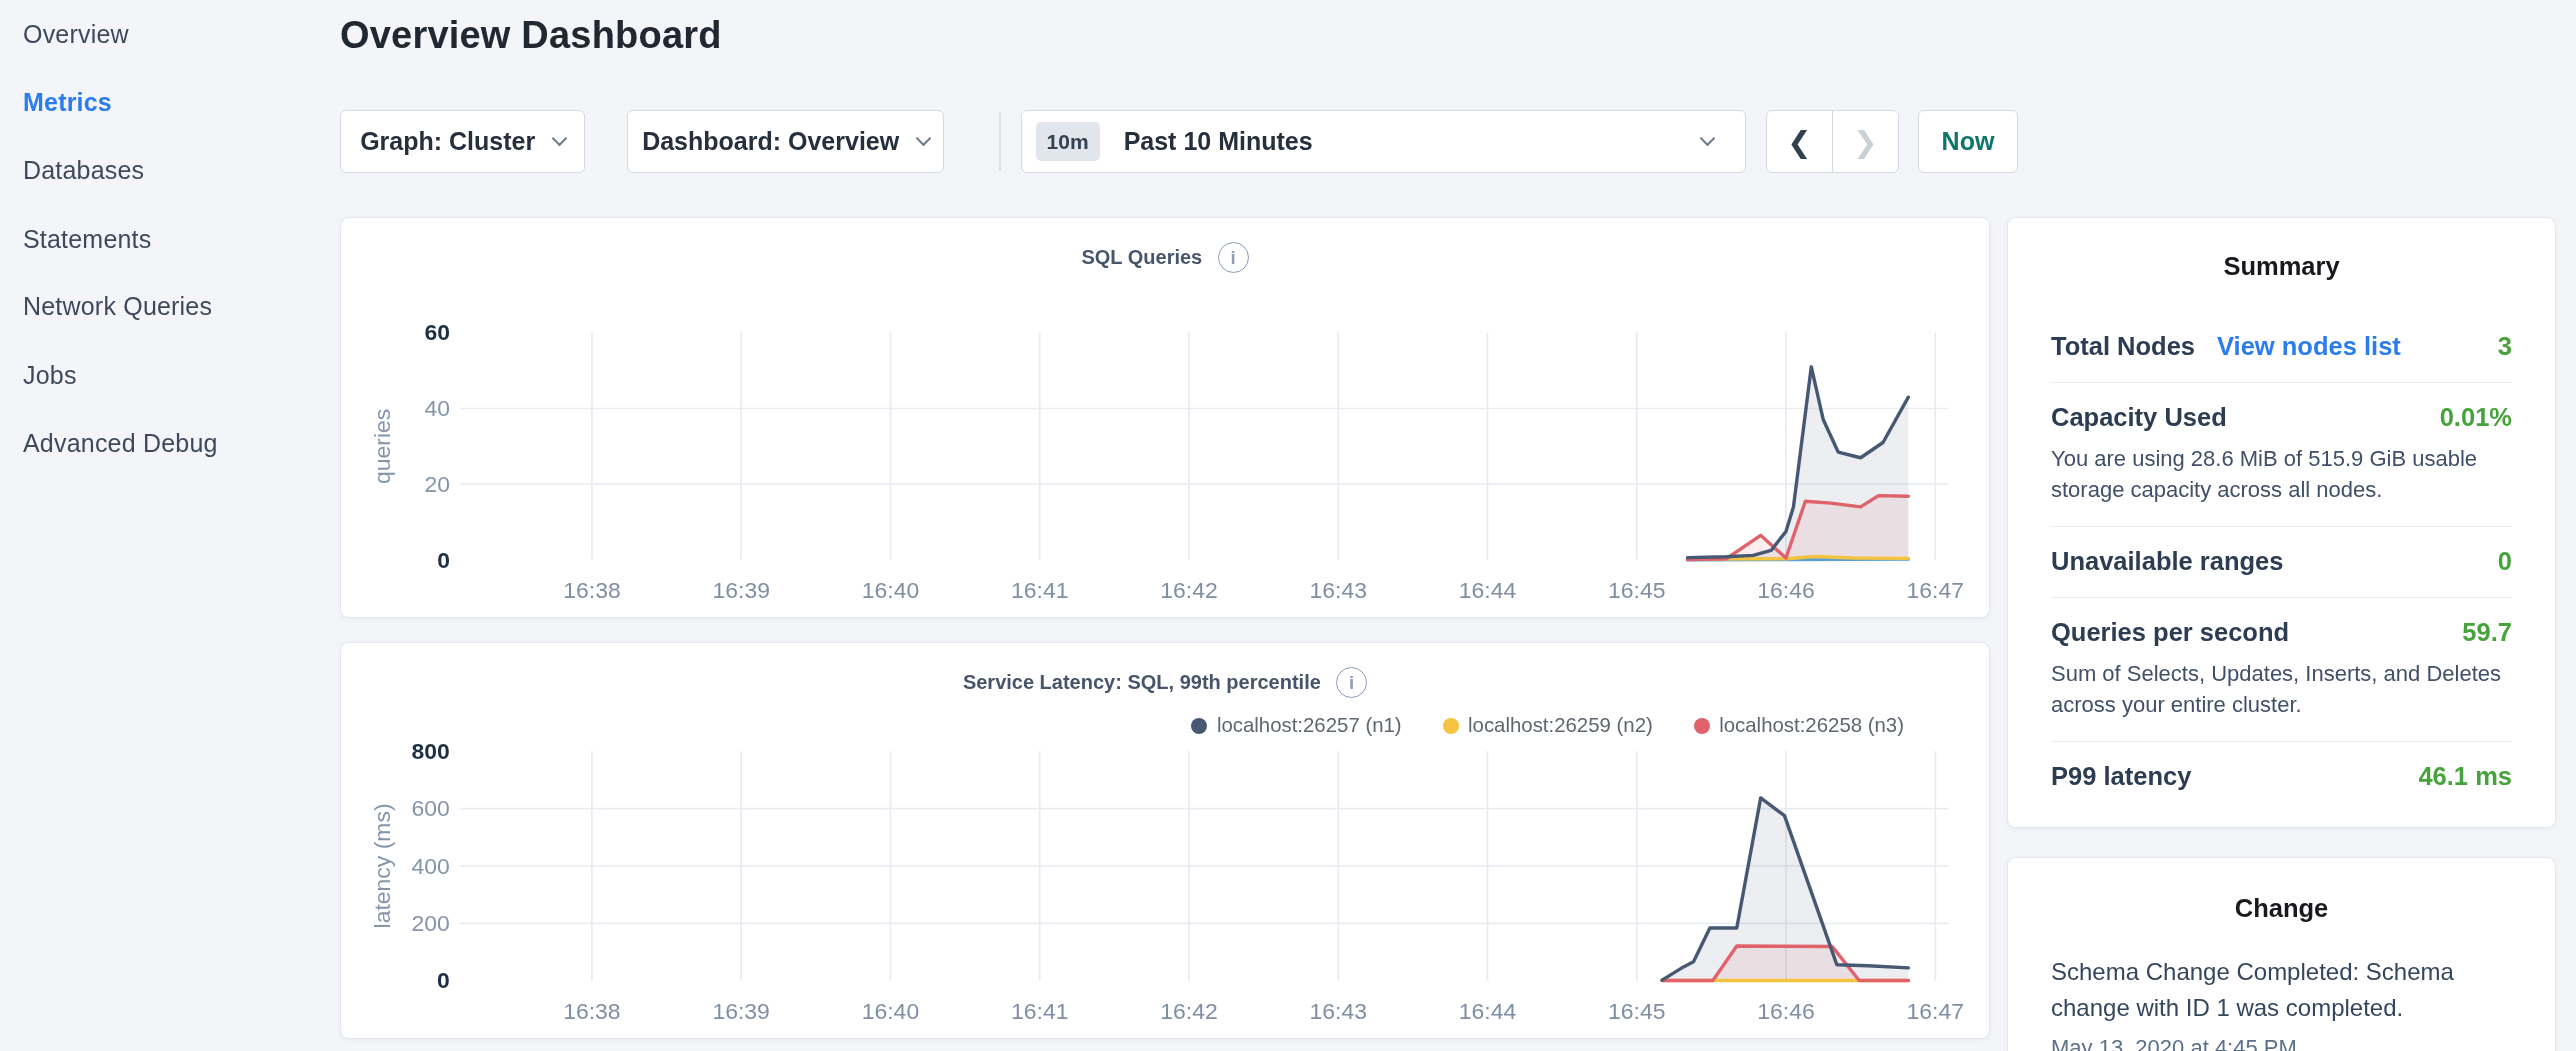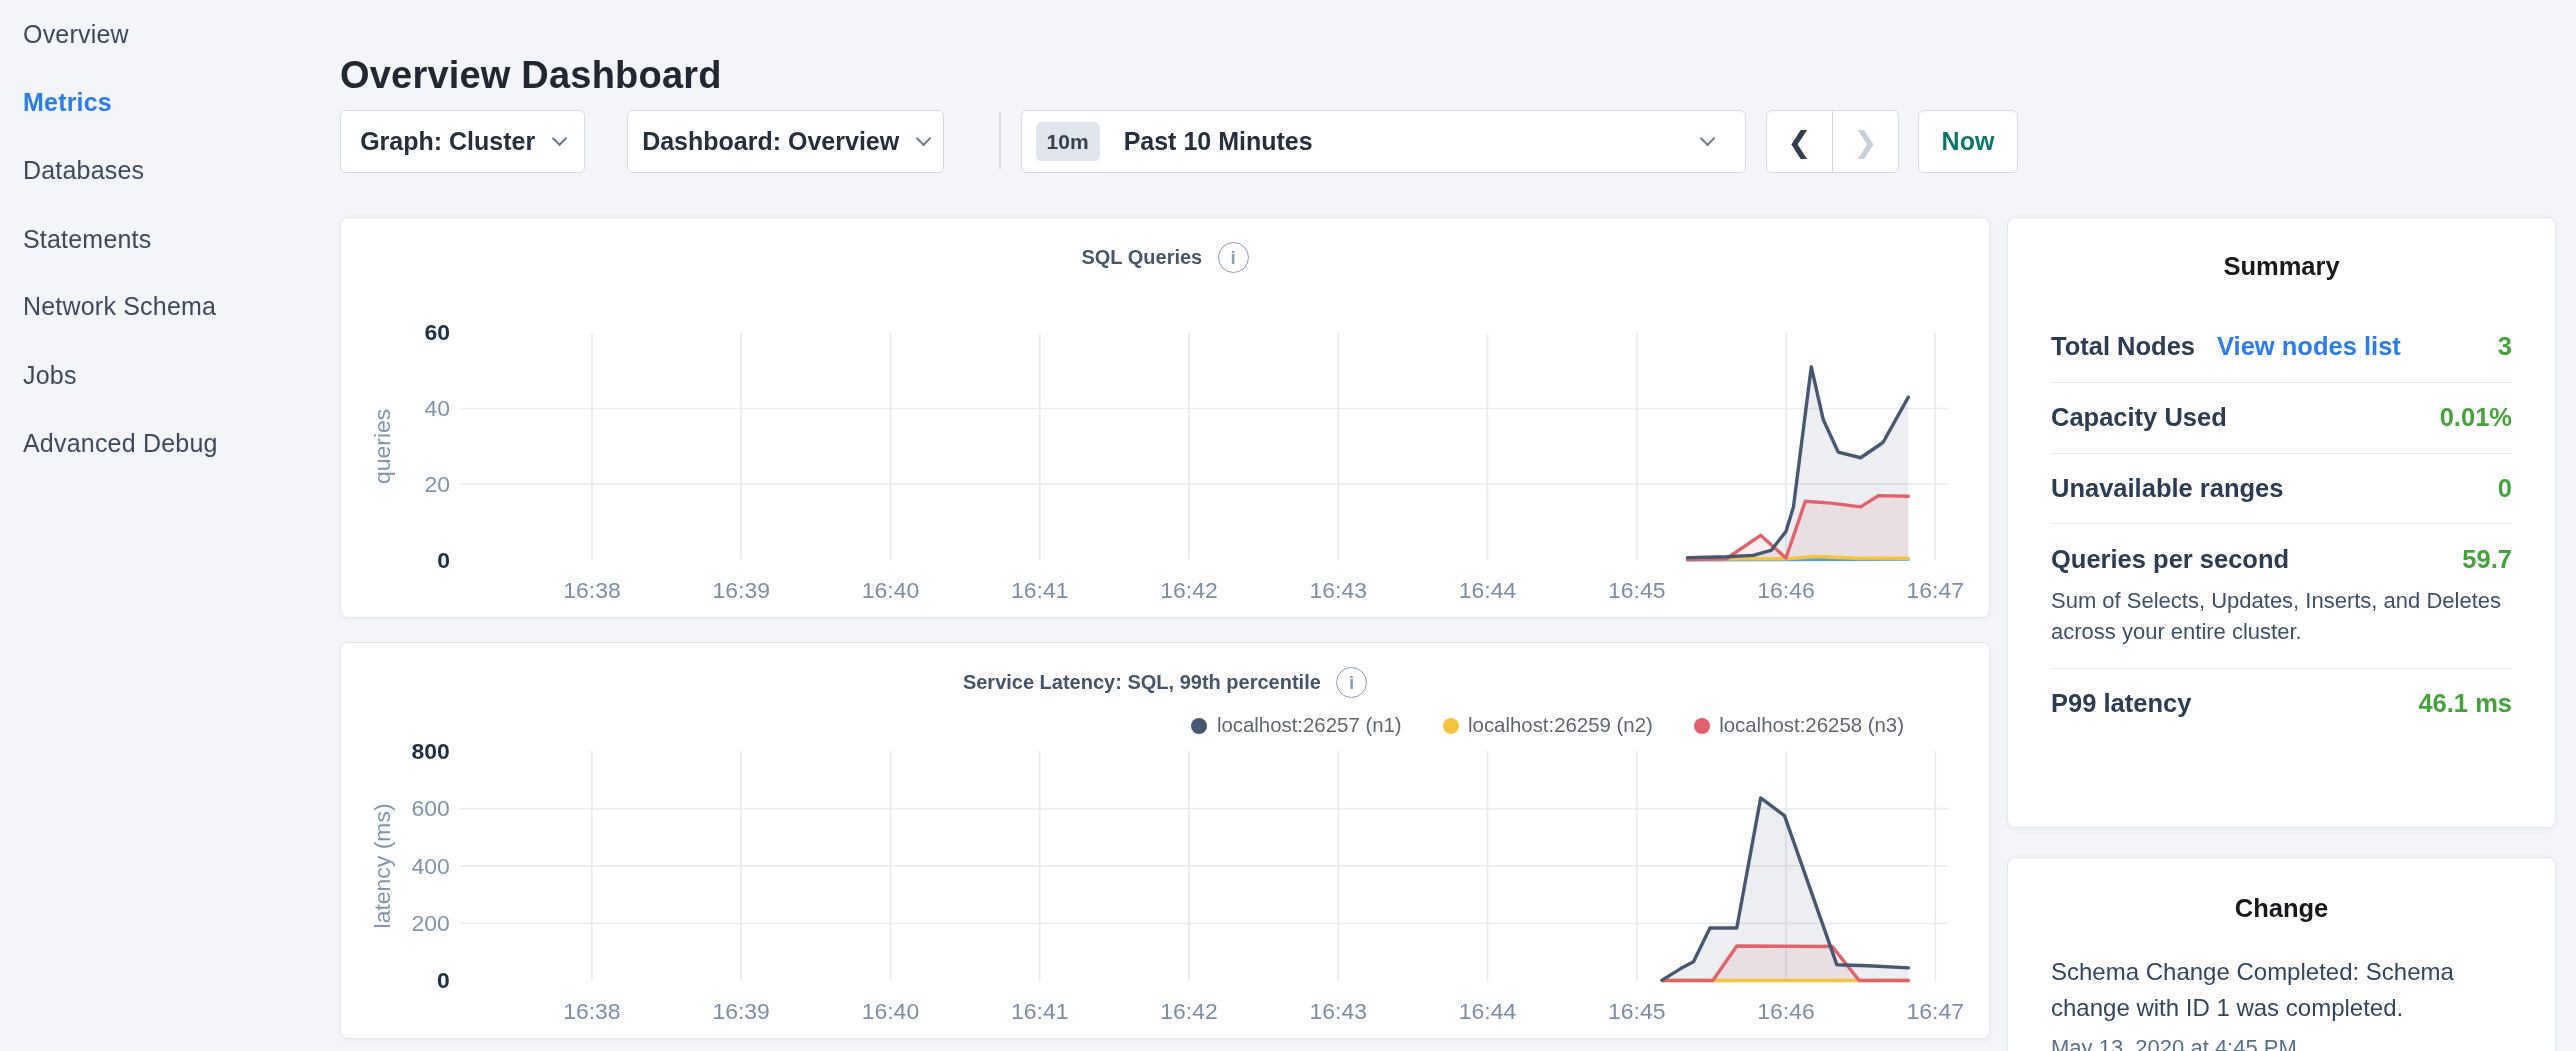--- a/index.html
+++ b/index.html
@@ -10,21 +10,21 @@
   *{margin:0;padding:0;box-sizing:border-box;}
   html,body{background:var(--bg);}
   body{font-family:"Liberation Sans","DejaVu Sans",sans-serif;}
   .screen{position:relative;width:2576px;height:1051px;background:var(--bg);overflow:hidden;}
 
   
   .nav-item{position:absolute;left:23px;font-size:25px;font-weight:500;color:var(--navy-text);cursor:pointer;letter-spacing:0.2px;}
   .nav-item.active{color:var(--link);font-weight:700;}
 
   
-  .page-title{position:absolute;left:340px;top:13.6px;font-size:38px;font-weight:700;color:var(--dark);letter-spacing:0.2px;margin-top:40px;}
+  .page-title{position:absolute;left:340px;top:13.6px;font-size:38px;font-weight:700;color:var(--dark);letter-spacing:0.2px;}
 
   .ctrl{position:absolute;top:110px;height:63px;background:#fff;border:1.7px solid var(--ctrl-border);border-radius:6px;
         display:flex;align-items:center;font-size:25px;font-weight:700;color:var(--ctrl-text);cursor:pointer;}
   .dd{justify-content:center;gap:18.7px;}
   .dd1{left:340px;width:245px;}
   .dd2{left:627px;width:317px;}
   .chev{display:inline-block;width:11px;height:11px;border-right:2.6px solid #6e7b8a;border-bottom:2.6px solid #6e7b8a;
         transform:rotate(45deg);margin-top:-6.8px;}
   .vdiv{position:absolute;left:999px;top:112px;width:1.7px;height:58px;background:#dce1e8;}
   .timebox{left:1021px;width:725px;padding:0 32px 0 13.6px;}
@@ -70,21 +70,21 @@
 </head>
 <body>
 
 <div class="screen">
 
   <nav>
     <div class="nav-item" style="top:20.4px">Overview</div>
     <div class="nav-item active" style="top:88px">Metrics</div>
     <div class="nav-item" style="top:156px">Databases</div>
     <div class="nav-item" style="top:225px">Statements</div>
-    <div class="nav-item" style="top:292px">Network Schema</div>
+    <div class="nav-item" style="top:292px">Network Queries</div>
     <div class="nav-item" style="top:361px">Jobs</div>
     <div class="nav-item" style="top:429px">Advanced Debug</div>
   </nav>
 
   <h1 class="page-title">Overview Dashboard</h1>
 
   <div class="ctrl dd dd1">
     <span>Graph: Cluster</span>
     <span class="chev"></span>
   </div>
@@ -212,20 +212,21 @@
         <span class="srow-link">View nodes list</span>
         <span class="srow-value">3</span>
       </div>
     </div>
 
     <div class="srow">
       <div class="srow-head">
         <span class="srow-label">Capacity Used</span>
         <span class="srow-value">0.01%</span>
       </div>
+      <div class="srow-desc">You are using 28.6 MiB of 515.9 GiB usable storage capacity across all nodes.</div>
     </div>
 
     <div class="srow">
       <div class="srow-head">
         <span class="srow-label">Unavailable ranges</span>
         <span class="srow-value">0</span>
       </div>
     </div>
 
     <div class="srow">

